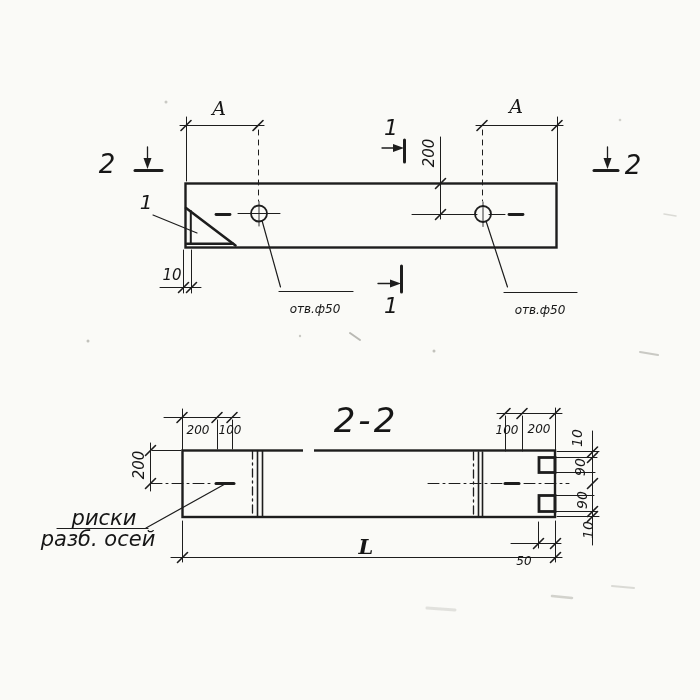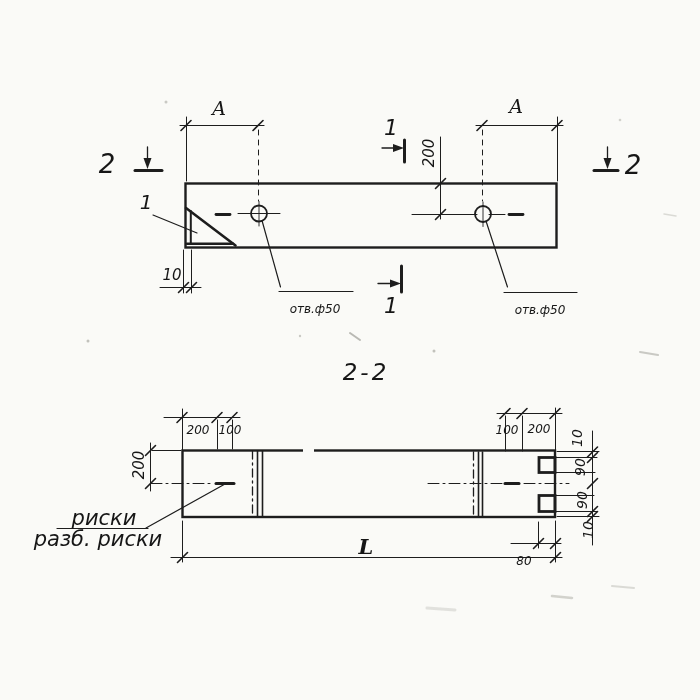--- a/index.html
+++ b/index.html
@@ -6,21 +6,21 @@
   body{width:700px;height:700px;overflow:hidden;background:#f6f6f3;}
   .sheet{position:relative;width:700px;height:700px;background:#fafaf7;
          font-family:"DejaVu Sans",sans-serif;color:#1b1b1b;}
   svg.linework{position:absolute;left:0;top:0;}
   .t{position:absolute;font-style:italic;white-space:nowrap;
      transform:translate(-50%,-50%);line-height:1;color:#161616;}
   .t.rot{transform:translate(-50%,-50%) rotate(-90deg);}
   .serif{font-family:"DejaVu Serif",serif;}
   .s15{font-size:15px;} .s16{font-size:12px;margin-top:28px;} .s17{font-size:21px;}
   .s14{font-size:14px;} .s19{font-size:19px;} .s20{font-size:20px;}
-  .s22{font-size:22px;} .s26{font-size:26px;} .s27{font-size:23px;letter-spacing:3px;}
+  .s22{font-size:22px;} .s26{font-size:26px;} .s27{font-size:34px;letter-spacing:3px;margin-top:48px;}
   .bold{font-weight:600;}
 </style>
 </head>
 <body>
 
 <div class="sheet">
 
 <svg class="linework" width="700" height="700" viewBox="0 0 700 700" fill="none" stroke="#1d1d1d" stroke-linecap="round">
 
   <g>
@@ -211,18 +211,18 @@
 <div class="t s27" style="left:366px;top:372px;">2-2</div>
 <div class="t s16" style="left:198px;top:402px;">200</div>
 <div class="t s16" style="left:230px;top:402px;">100</div>
 <div class="t s16" style="left:507px;top:402px;">100</div>
 <div class="t s16" style="left:539px;top:401px;">200</div>
 <div class="t rot s15" style="left:139px;top:465px;">200</div>
 <div class="t rot s14" style="left:577px;top:438px;">10</div>
 <div class="t rot s14" style="left:580px;top:467px;">90</div>
 <div class="t rot s14" style="left:582px;top:500px;">90</div>
 <div class="t rot s14" style="left:588px;top:530px;">10</div>
-<div class="t s16" style="left:524px;top:533px;">80</div>
+<div class="t s16" style="left:524px;top:533px;">50</div>
 <div class="t serif s17 bold" style="left:366px;top:546px;">L</div>
 <div class="t s17" style="left:104px;top:518px;">риски</div>
-<div class="t s17" style="left:98px;top:539px;">разб. риски</div>
+<div class="t s17" style="left:98px;top:539px;">разб. осей</div>
 
 </div>
 
 </body></html>

